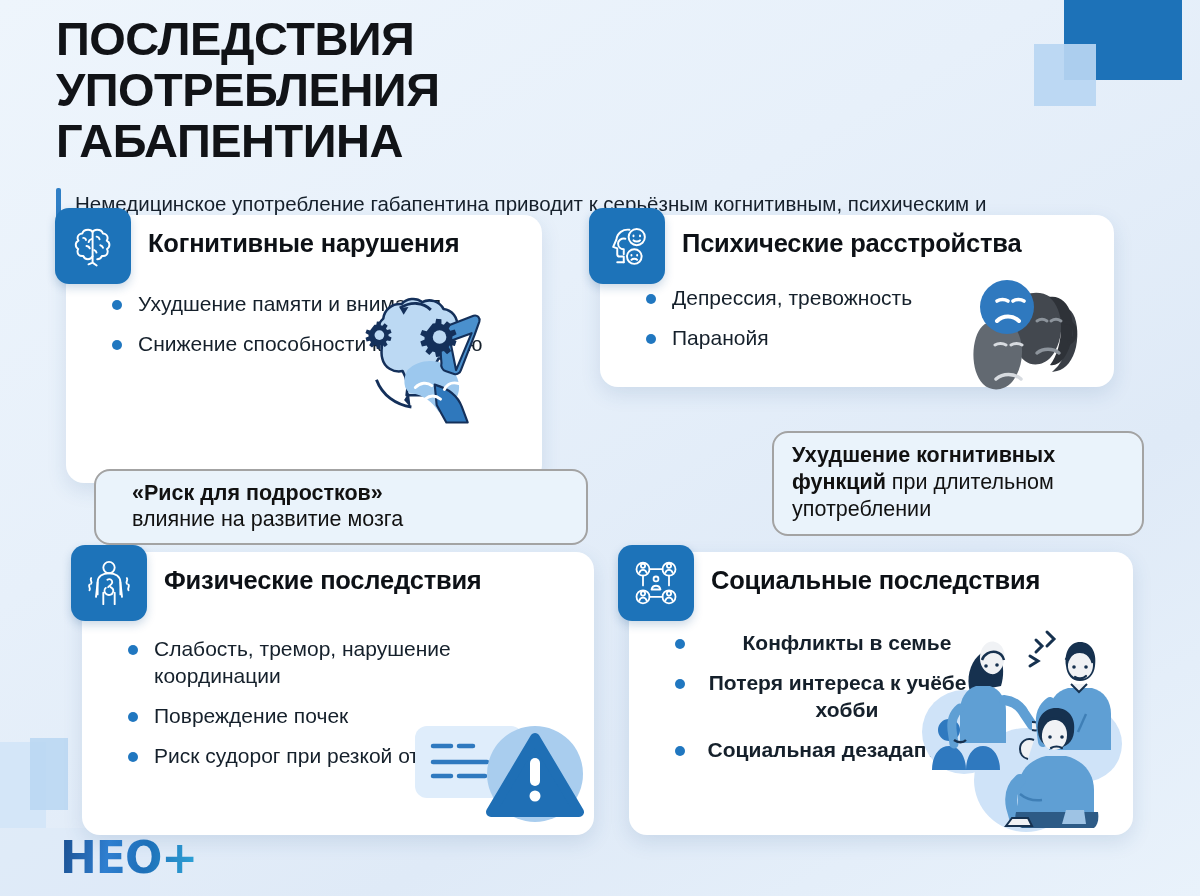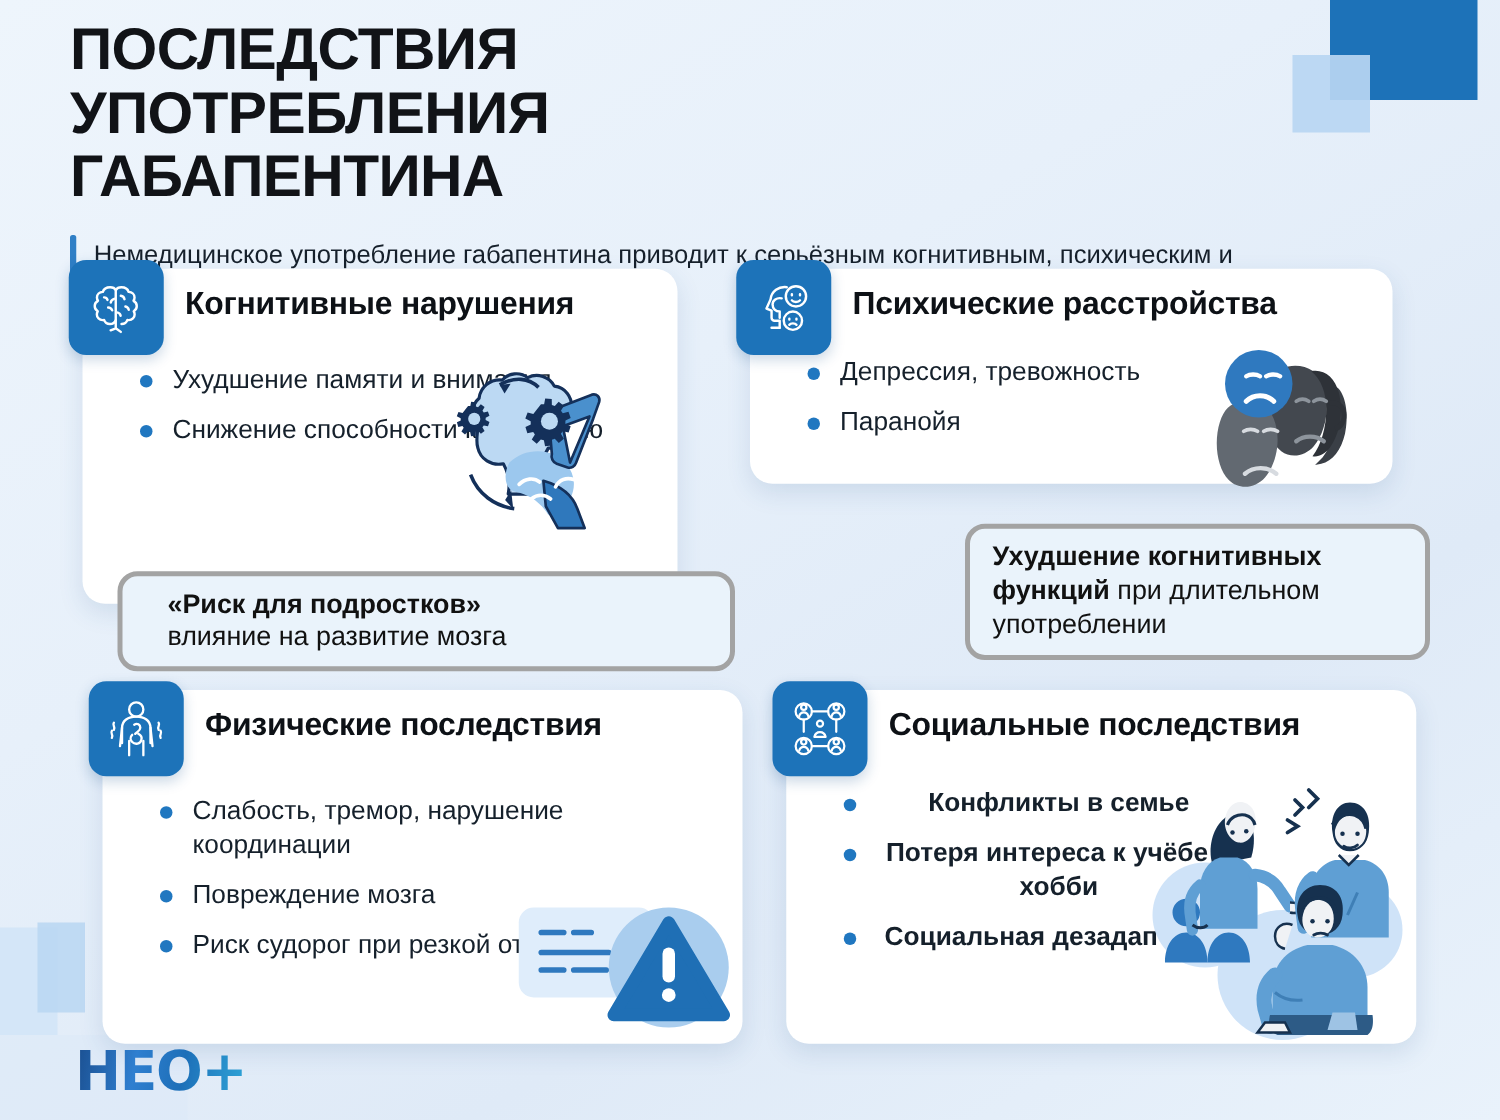--- a/index.html
+++ b/index.html
@@ -135,23 +135,24 @@
     left: 2px; top: 9px;
     width: 10px; height: 10px;
     border-radius: 50%;
     background: #2077c0;
   }
 
   
   .pill {
     position: absolute;
     background: #eaf3fb;
-    border: 4px solid #a3a3a3;
+    border: 2px solid #a3a3a3;
     border-radius: 16px;
     padding: 9px 18px 11px 18px;
+    margin-top: 12px;
   }
   #pill-teen {
     left: 94px; top: 457px;
     width: 494px;
     font-size: 21.5px;
     line-height: 1.22;
     z-index: 5;
     padding-left: 36px;
   }
   #pill-longterm {
@@ -300,21 +301,21 @@
       <path d="M25 44v14M39 44v14"></path>
       <path d="M30 28c3-2 6 0 6 3s-3 4-5 6"></path>
       <path d="M28 38c-2 2-2 5 0 7 3 3 8 2 9-2 1-3-1-5-3-6"></path>
       <path d="M10 26c-2 3 2 4 0 7M8 34c-2 3 2 4 0 7"></path>
       <path d="M54 26c2 3-2 4 0 7M56 34c2 3-2 4 0 7"></path>
     </svg>
   </div>
   <div class="card-title">Физические последствия</div>
   <ul class="bullets" style="top:84px; width:360px;">
     <li>Слабость, тремор, нарушение координации</li>
-    <li>Повреждение мозга</li>
+    <li>Повреждение почек</li>
     <li>Риск судорог при резкой отмене</li>
   </ul>
 
   <svg class="illu" id="illu-warning" viewBox="0 0 175 115">
     <rect x="2" y="12" width="108" height="72" rx="12" fill="#dfedfb"></rect>
     <g stroke="#2f79bf" stroke-width="4.5" stroke-linecap="round">
       <path d="M20 32h18M46 32h14"></path>
       <path d="M20 48h54"></path>
       <path d="M20 62h18M46 62h26"></path>
     </g>

